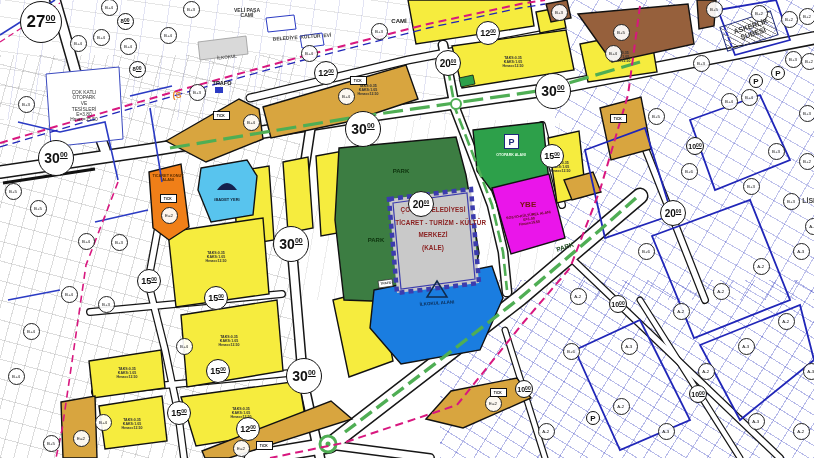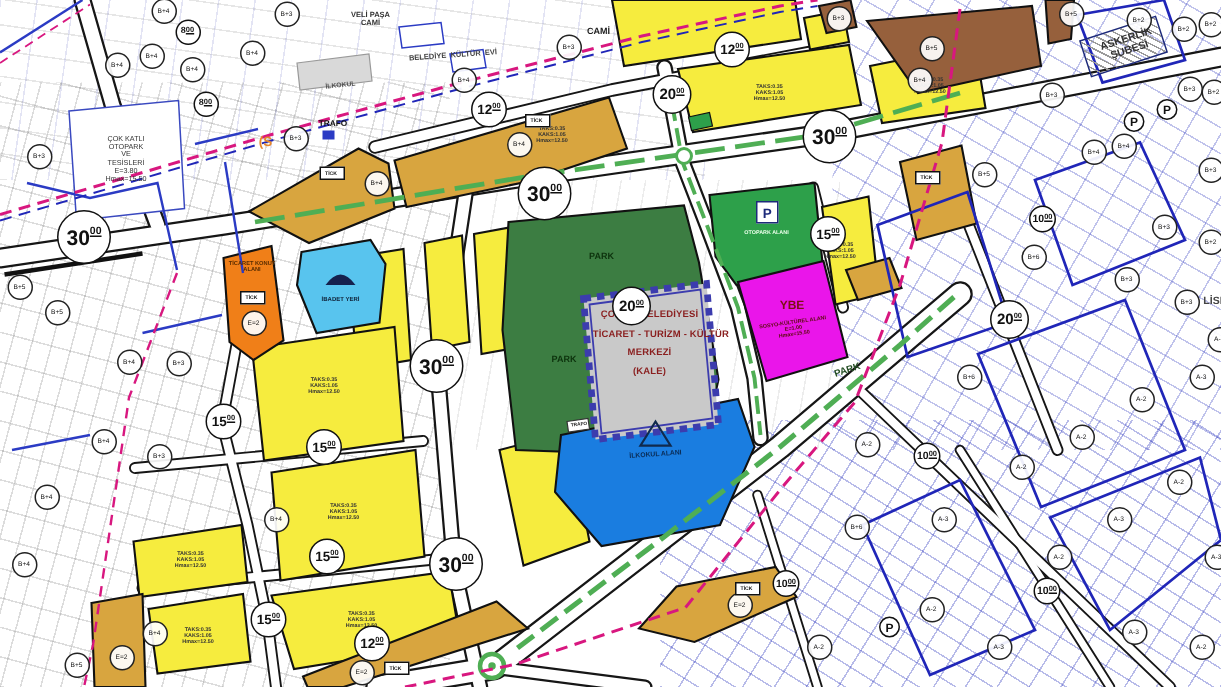--- a/index.html
+++ b/index.html
@@ -185,20 +185,24 @@
     <div style="color:#8a1f1f;">ÇORUM BELEDİYESİ</div>
     <div style="color:#8a1f1f;">TİCARET - TURİZM - KÜLTÜR</div>
     <div style="color:#8a1f1f;">MERKEZİ</div>
     <div style="color:#8a1f1f;">(KALE)</div>
   </div>
   <div class="pbox">
     <span>P</span>
   </div>
 
   <div id="overlay" class="ov">
+      <div class="rc" style="width: 40px; height: 40px; left: 20px; top: 1px;">
+        <span class="m" style="font-size: 17px;">27</span>
+        <span class="s" style="font-size: 9px; top: -3.6px;">00</span>
+      </div>
       <div class="rc" style="width: 34px; height: 34px; left: 38px; top: 140px;">
         <span class="m" style="font-size: 14px;">30</span>
         <span class="s" style="font-size: 7px; top: -3.06px;">00</span>
       </div>
       <div class="rc" style="width: 34px; height: 34px; left: 345px; top: 111px;">
         <span class="m" style="font-size: 14px;">30</span>
         <span class="s" style="font-size: 7px; top: -3.06px;">00</span>
       </div>
       <div class="rc" style="width: 34px; height: 34px; left: 535px; top: 73px;">
         <span class="m" style="font-size: 14px;">30</span>

